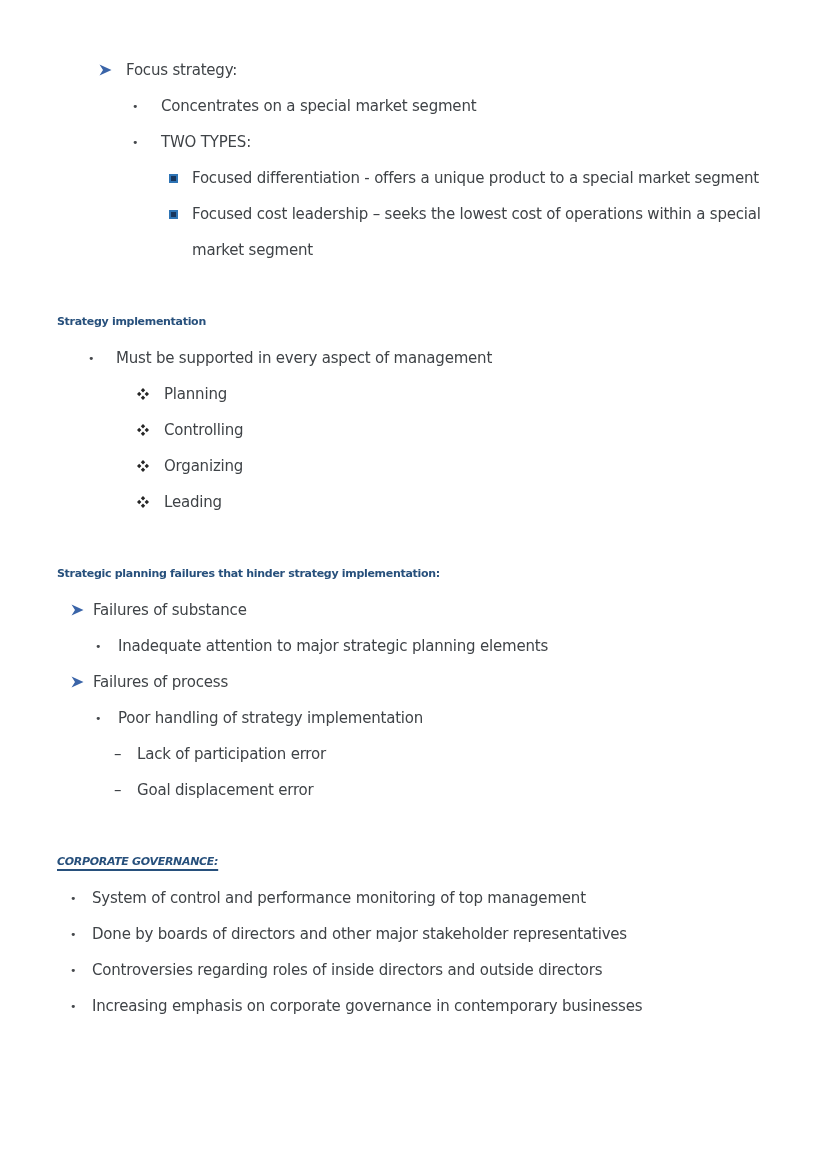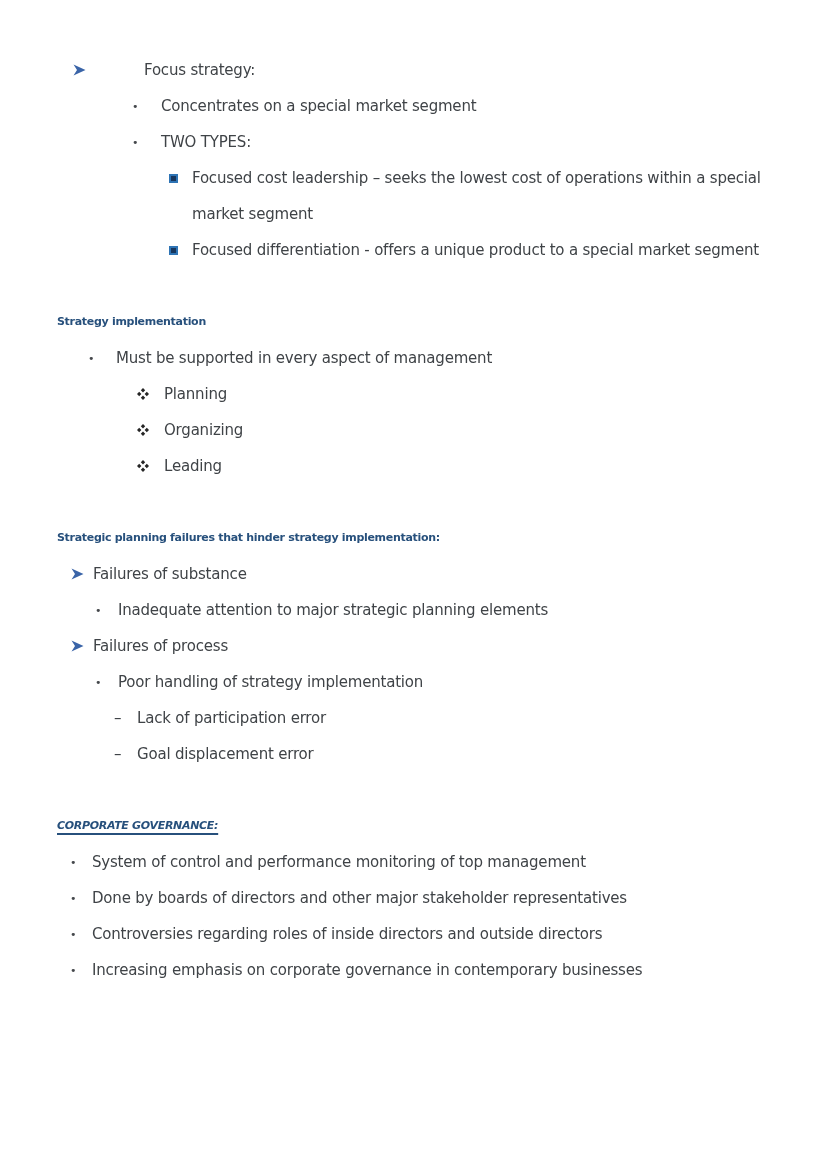--- a/index.html
+++ b/index.html
@@ -35,21 +35,21 @@
   }
   .item { display: flex; align-items: flex-start; }
   .item .txt { flex: 1 1 auto; line-height: 36px; }
   .marker {
     flex: 0 0 auto;
     height: 36px;
     display: flex;
     align-items: center;
   }
   
-  .arrow1   { padding-left: 73px; gap: 44px; }  .arrow1  .marker { width: 27px; }
+  .arrow1   { padding-left: 99px; }  .arrow1  .marker { width: 27px; }
   .arrowB1  { padding-left: 71px; }  .arrowB1 .marker { width: 22px; }
   .dot2     { padding-left: 132px; } .dot2    .marker { width: 29px; }
   .square3  { padding-left: 169px; } .square3 .marker { width: 23px; }
   .dotA1    { padding-left: 88px; }  .dotA1   .marker { width: 28px; }
   .diamond2 { padding-left: 121px; margin-left: 16px; } .diamond2 .marker { width: 27px; }
   .dotB2    { padding-left: 95px; }  .dotB2   .marker { width: 23px; }
   .dash3    { padding-left: 114px; } .dash3   .marker { width: 23px; }
   .dotC1    { padding-left: 70px; }  .dotC1   .marker { width: 22px; }
 
   .marker.dot  { font-size: 11px; color: #44474b; }
@@ -80,42 +80,50 @@
           <div class="txt">Concentrates on a special market segment</div>
         </div>
         <div class="item dot2">
           <span class="marker dot">•</span>
           <div class="txt">TWO TYPES:</div>
         </div>
         <div class="item square3">
           <span class="marker square">
             <span class="sqbox"></span>
           </span>
-          <div class="txt">Focused cost leadership – seeks the lowest cost of operations within a special market segment</div>
+          <div class="txt">Focused differentiation - offers a unique product to a special market segment</div>
         </div>
         <div class="item square3">
           <span class="marker square">
             <span class="sqbox"></span>
           </span>
-          <div class="txt">Focused differentiation - offers a unique product to a special market segment</div>
+          <div class="txt">Focused cost leadership – seeks the lowest cost of operations within a special market segment</div>
         </div>
       </div>
       <div class="section">
         <div class="heading">Strategy implementation</div>
         <div class="item dotA1">
           <span class="marker dot">•</span>
           <div class="txt">Must be supported in every aspect of management</div>
         </div>
         <div class="item diamond2">
           <span class="marker diamond">
             <svg width="12" height="12" viewBox="0 0 12 12">
               <path d="M6 0 L8.2 2.2 L6 4.4 L3.8 2.2 Z M9.8 3.8 L12 6 L9.8 8.2 L7.6 6 Z M6 7.6 L8.2 9.8 L6 12 L3.8 9.8 Z M2.2 3.8 L4.4 6 L2.2 8.2 L0 6 Z" fill="#262626"></path>
             </svg>
           </span>
           <div class="txt">Planning</div>
+        </div>
+        <div class="item diamond2">
+          <span class="marker diamond">
+            <svg width="12" height="12" viewBox="0 0 12 12">
+              <path d="M6 0 L8.2 2.2 L6 4.4 L3.8 2.2 Z M9.8 3.8 L12 6 L9.8 8.2 L7.6 6 Z M6 7.6 L8.2 9.8 L6 12 L3.8 9.8 Z M2.2 3.8 L4.4 6 L2.2 8.2 L0 6 Z" fill="#262626"></path>
+            </svg>
+          </span>
+          <div class="txt">Controlling</div>
         </div>
         <div class="item diamond2">
           <span class="marker diamond">
             <svg width="12" height="12" viewBox="0 0 12 12">
               <path d="M6 0 L8.2 2.2 L6 4.4 L3.8 2.2 Z M9.8 3.8 L12 6 L9.8 8.2 L7.6 6 Z M6 7.6 L8.2 9.8 L6 12 L3.8 9.8 Z M2.2 3.8 L4.4 6 L2.2 8.2 L0 6 Z" fill="#262626"></path>
             </svg>
           </span>
           <div class="txt">Organizing</div>
         </div>
         <div class="item diamond2">

